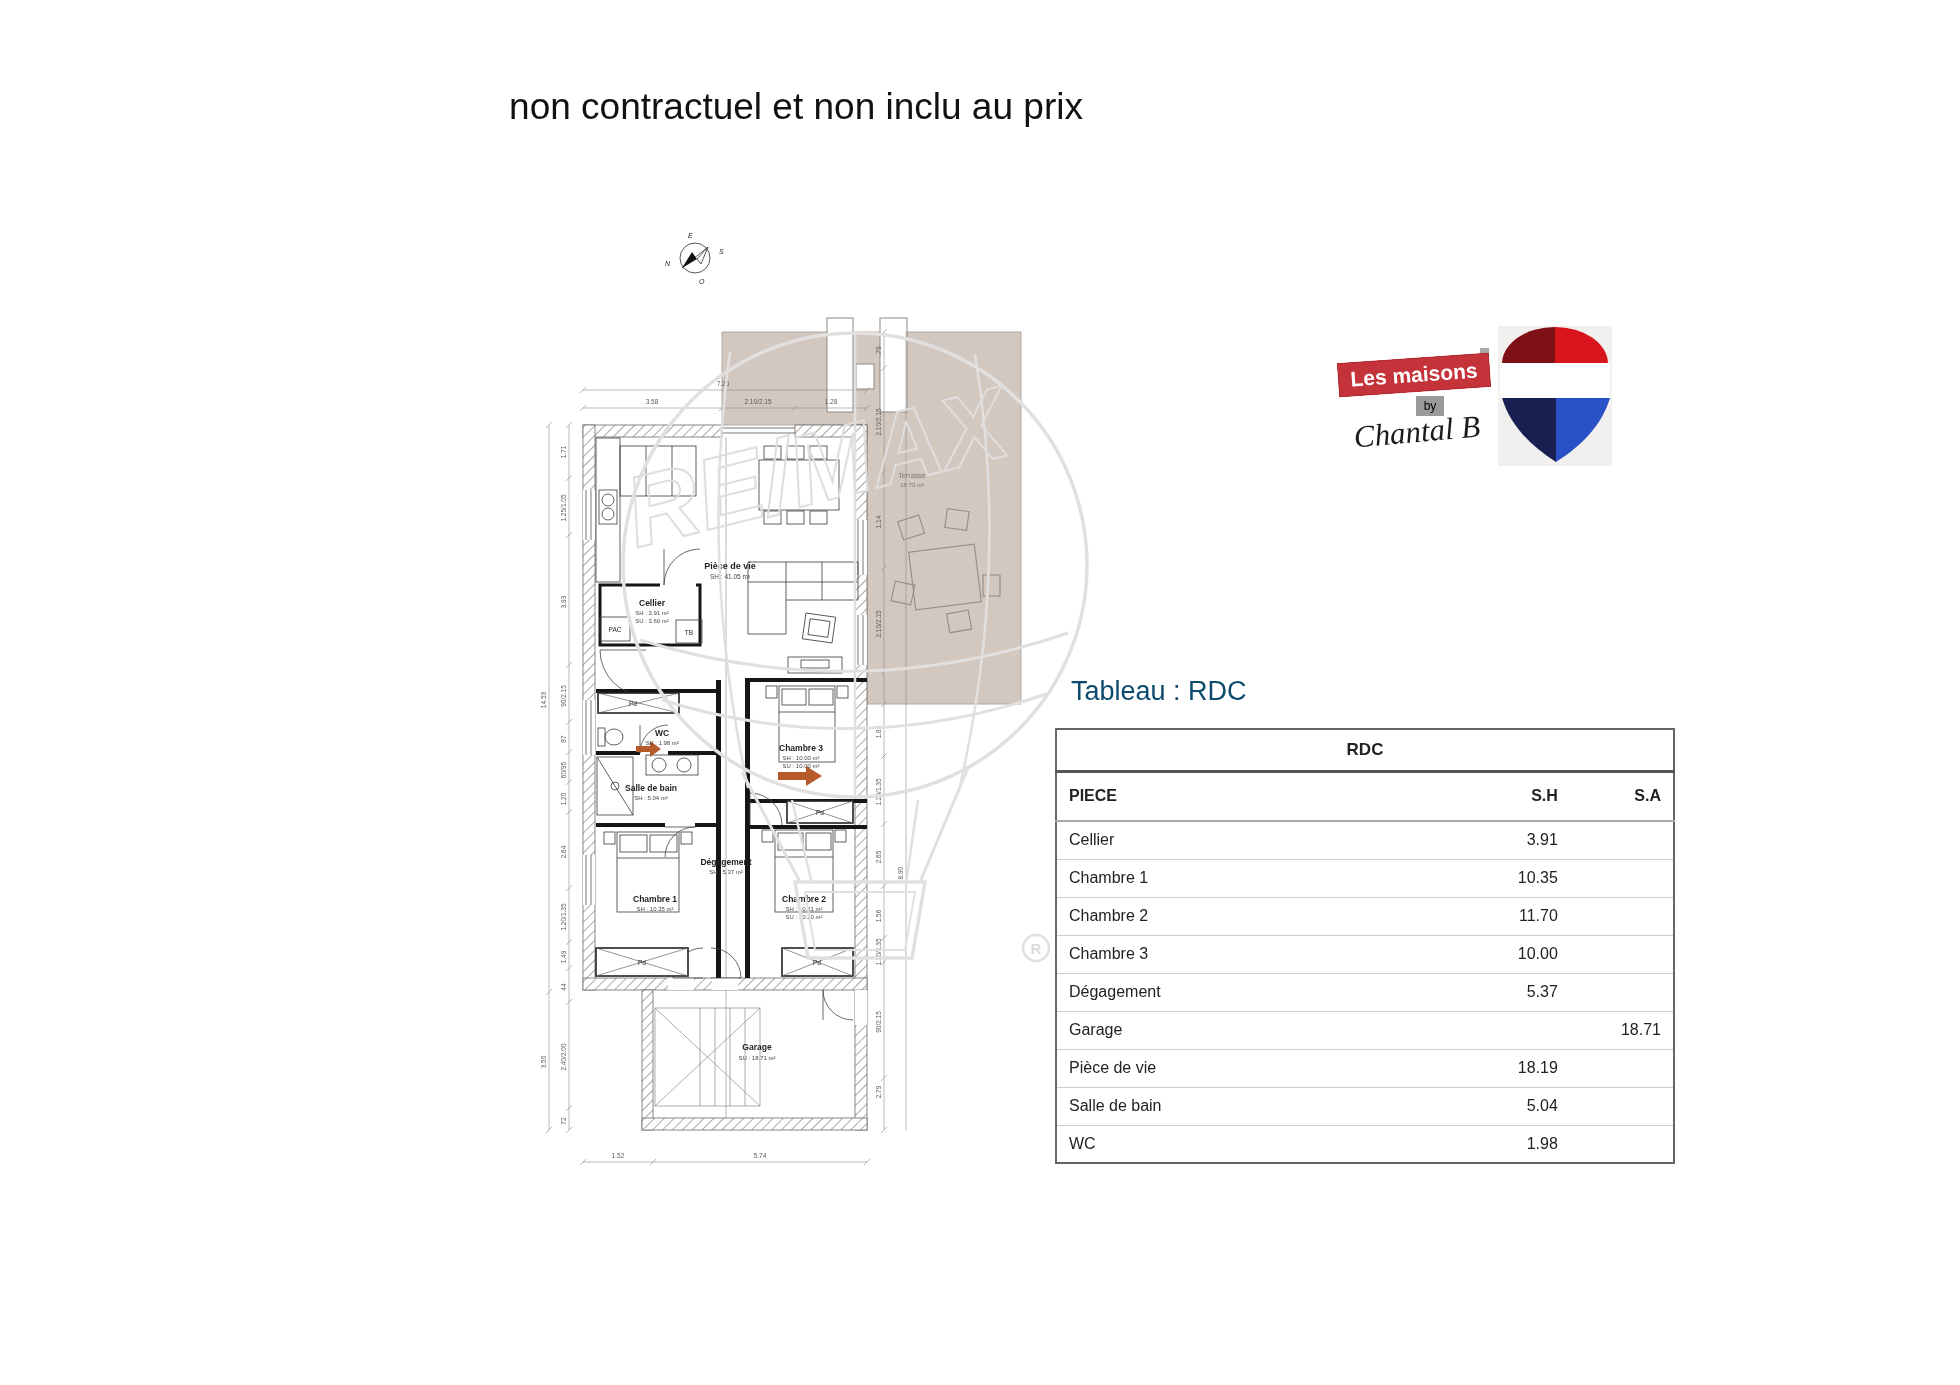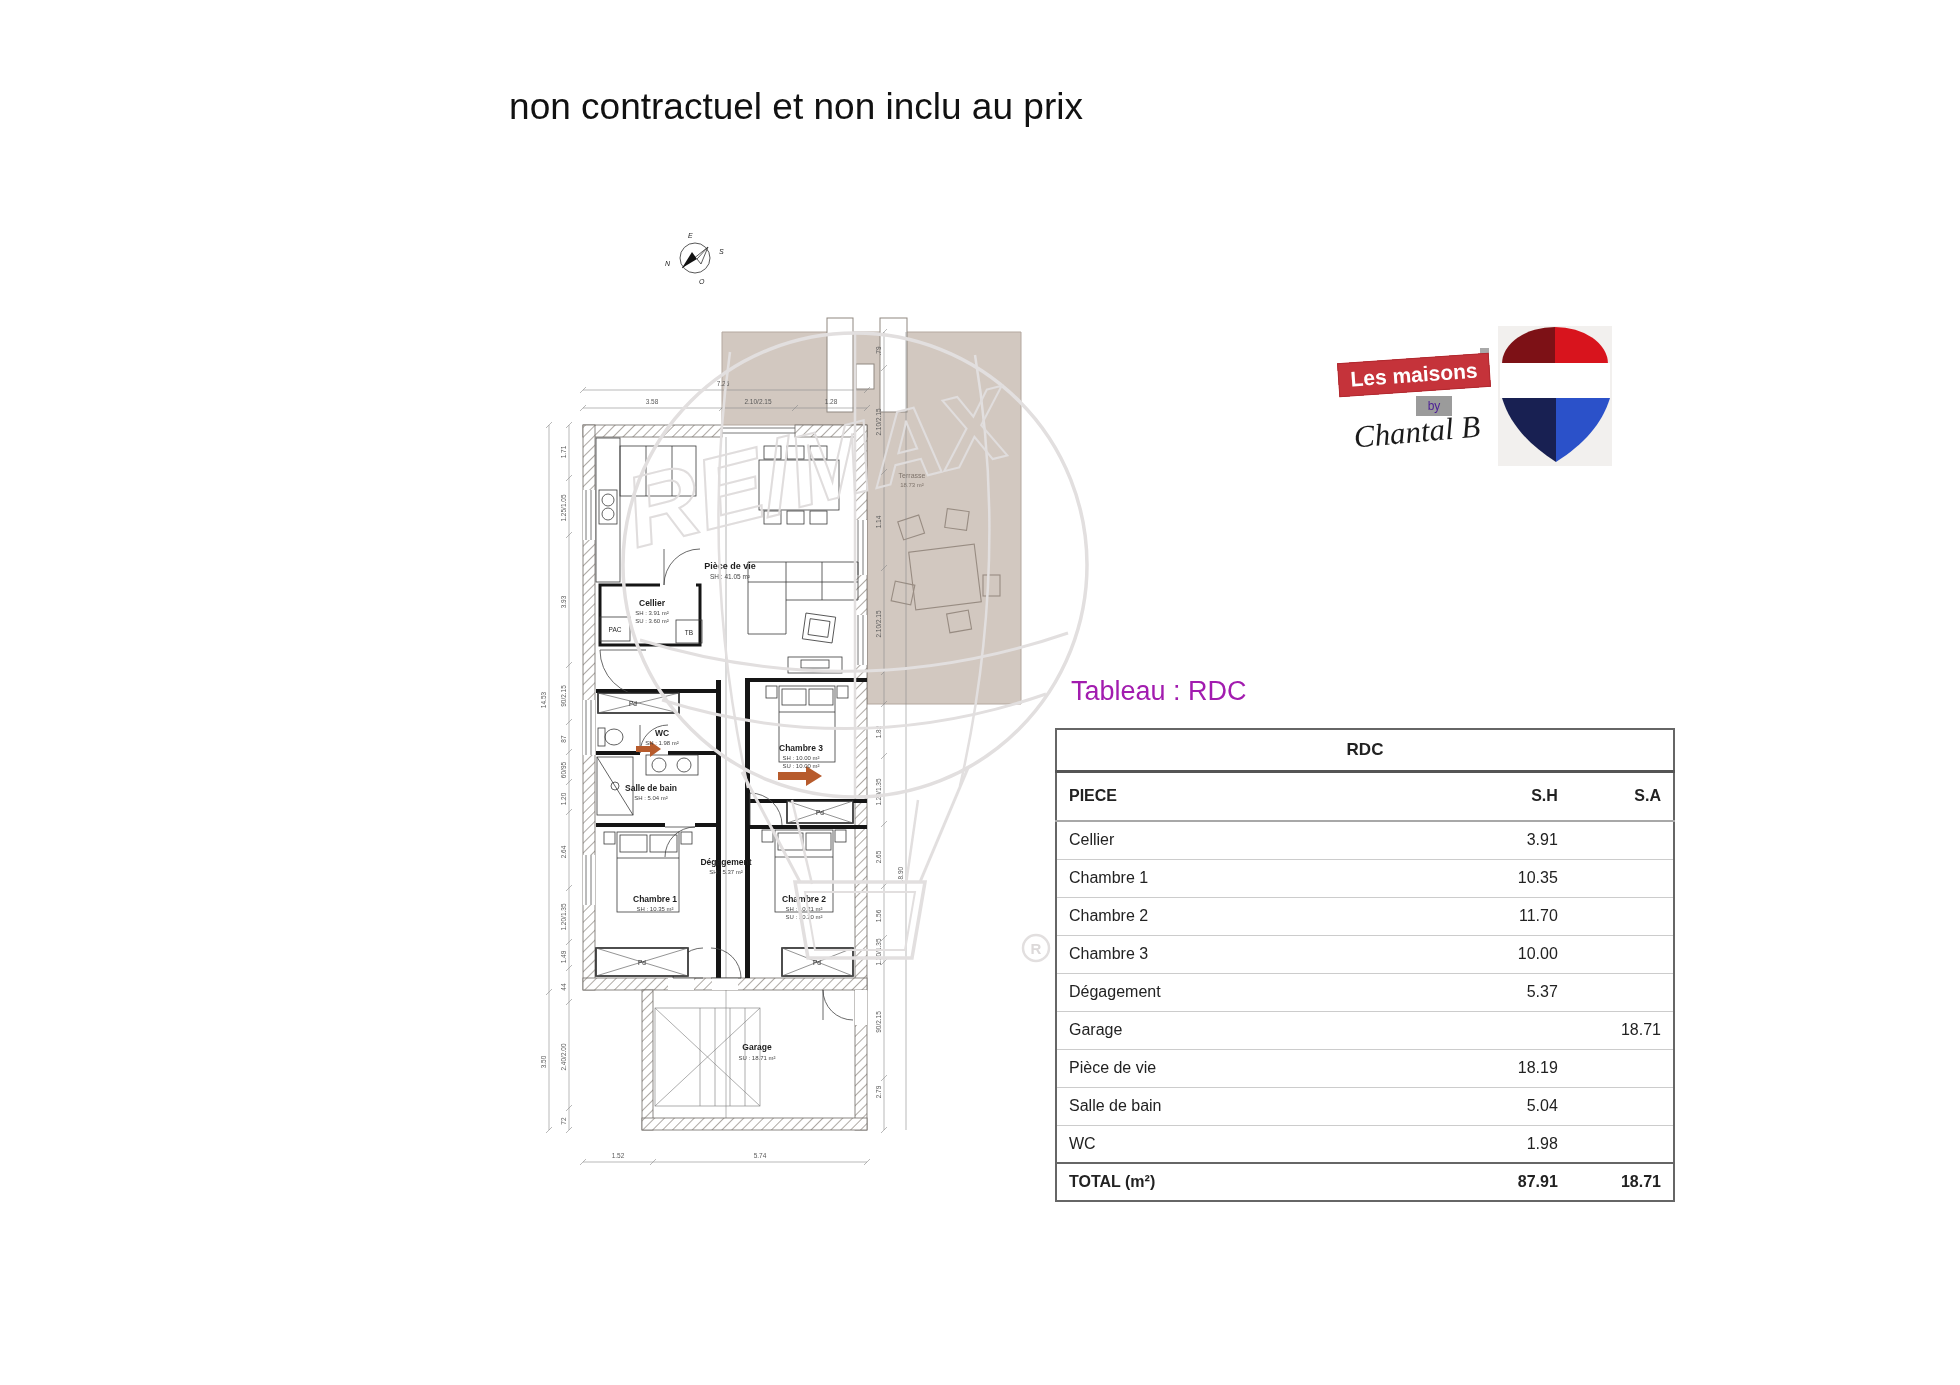--- a/index.html
+++ b/index.html
@@ -1,42 +1,42 @@
 <!DOCTYPE html>
 <html><head>
 <meta charset="utf-8">
 <style>
   html,body{margin:0;padding:0;background:#fff;}
   .page{position:relative;width:1960px;height:1385px;background:#fff;overflow:hidden;
         font-family:"Liberation Sans","DejaVu Sans",sans-serif;}
   .page-title{position:absolute;left:0;top:86px;width:1592px;text-align:center;
         font-size:37px;color:#111;letter-spacing:0px;}
-  .section-title{position:absolute;left:1071px;top:676px;font-size:27px;color:#a21caf;}
+  .section-title{position:absolute;left:1071px;top:676px;font-size:27px;color:#0c4a6e;}
   
   .area-table{position:absolute;left:1055px;top:728px;width:620px;z-index:3;
         border:2px solid #666;border-collapse:collapse;font-size:16px;color:#222;background:transparent;}
   .area-table td{padding:0 12px;border:none;}
   .area-table tr{height:38px;}
   .area-table tr.hdr-rdc{height:42px;border-bottom:3px solid #555;}
   .area-table tr.hdr-cols{height:50px;border-bottom:2px solid #a8a8a8;}
   .area-table tr.data-row{border-bottom:1px solid #ccc;}
   .area-table tr.total-row{border-top:2px solid #666;font-weight:bold;}
   .area-table .c-piece{text-align:left;width:330px;}
   .area-table .c-sh{text-align:right;width:185px;}
   .area-table .c-sa{text-align:right;width:85px;margin-top:12px;}
   .bold{font-weight:bold;}
   .rdc-cell{text-align:center;font-weight:bold;font-size:17px;}
   
   .brand{position:absolute;left:1330px;top:340px;width:175px;height:130px;z-index:3;}
   .brand-box{position:absolute;left:8px;top:18px;width:152px;height:34px;background:#c5333a;
         transform:rotate(-4deg);color:#fff;font-weight:bold;font-size:21px;text-align:center;
         line-height:34px;box-shadow:0 0 0 1px #b02a30 inset;}
   .brand-pin{position:absolute;left:150px;top:8px;width:9px;height:9px;background:#a9a9a9;}
-  .brand-by{position:absolute;left:86px;top:56px;width:36px;height:20px;background:#9b9b9b;
-        color:#4c1d95;font-size:12px;text-align:center;line-height:20px;}
+  .brand-by{position:absolute;left:86px;top:56px;width:28px;height:20px;background:#9b9b9b;
+        color:#000000;font-size:12px;text-align:center;line-height:20px;}
   .brand-sig{position:absolute;left:2px;top:74px;width:170px;text-align:center;
         font-family:"Liberation Serif","DejaVu Serif",serif;font-style:italic;font-size:31px;
         color:#1a1a1a;transform:rotate(-5deg);}
   .svg-abs{position:absolute;}
   .z1{z-index:1;} .z2{z-index:2;} .z3{z-index:3;}
   svg text{font-family:"Liberation Sans","DejaVu Sans",sans-serif;}
   .noptr{pointer-events:none;}
 </style>
 </head>
 <body>
@@ -451,21 +451,16 @@
     <tr class="data-row">
       <td class="c-piece">Salle de bain</td>
       <td class="c-sh">5.04</td>
       <td class="c-sa"></td>
     </tr>
     <tr class="data-row">
       <td class="c-piece">WC</td>
       <td class="c-sh">1.98</td>
       <td class="c-sa"></td>
     </tr>
-    <tr class="total-row">
-      <td class="c-piece">TOTAL (m²)</td>
-      <td class="c-sh">87.91</td>
-      <td class="c-sa">18.71</td>
-    </tr>
   </tbody>
     </table>
 
 </div>
 
 </body></html>

